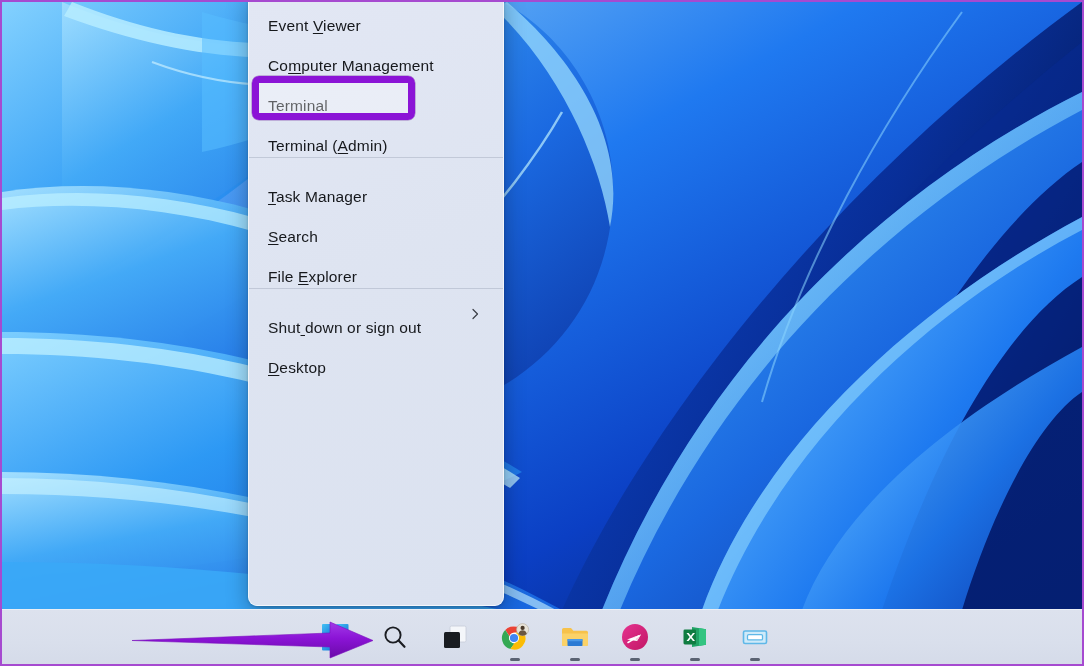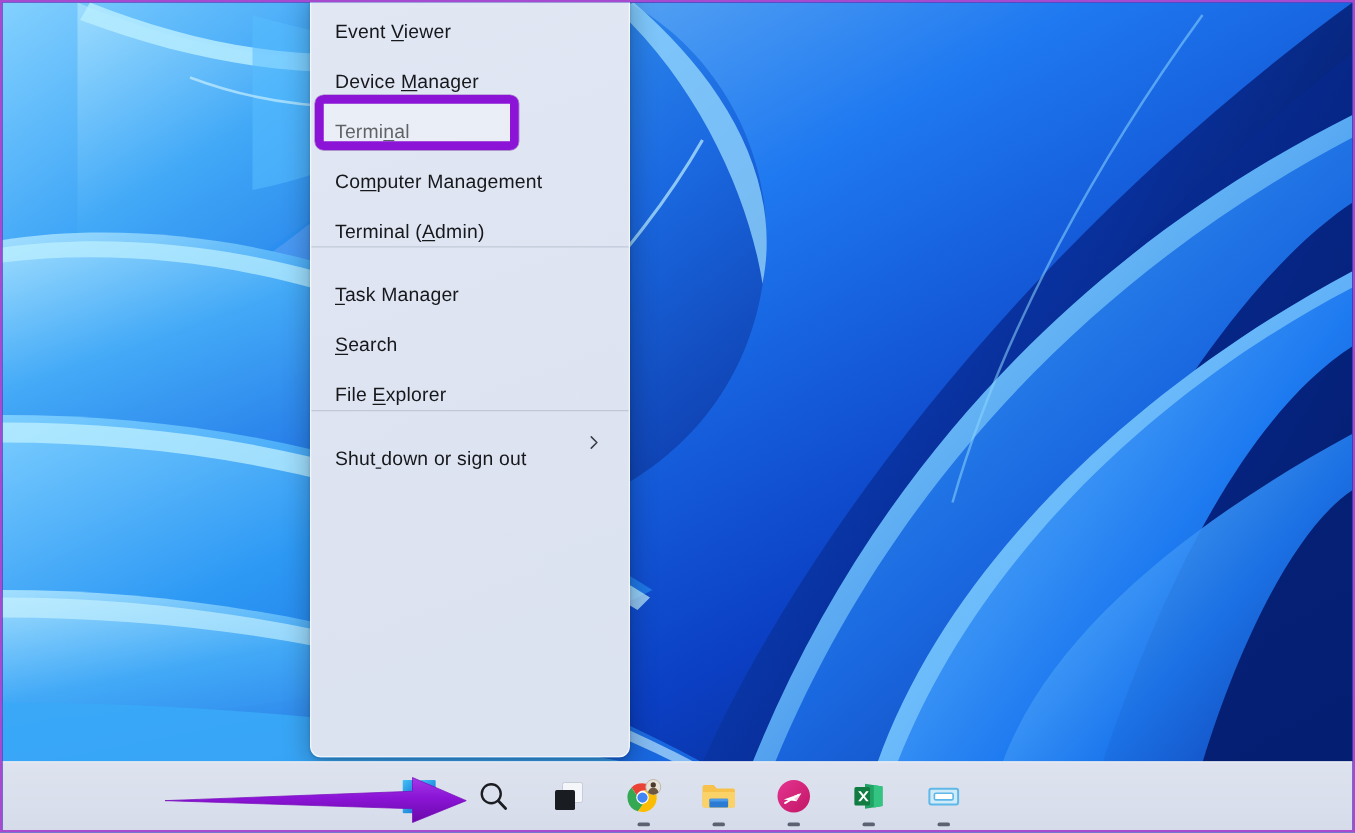--- a/index.html
+++ b/index.html
@@ -232,27 +232,24 @@
     </svg>
   </div>
 
   <div id="winx-menu">
 
     <div class="menu-section">
       <div class="menu-item">
         <span class="lbl">Event <u>V</u>iewer</span>
       </div>
       <div class="menu-item">
-        <span class="lbl">Device <u>M</u>anager</span>
+        <span class="lbl">Co<u>m</u>puter Management</span>
       </div>
       <div class="menu-item">
         <span class="lbl">Termi<u>n</u>al</span>
-      </div>
-      <div class="menu-item">
-        <span class="lbl">Co<u>m</u>puter Management</span>
       </div>
       <div class="menu-item">
         <span class="lbl">Terminal (<u>A</u>dmin)</span>
       </div>
     </div>
 
     <div class="menu-sep"></div>
 
     <div class="menu-section">
       <div class="menu-item">
@@ -269,20 +266,23 @@
     <div class="menu-sep"></div>
 
     <div class="menu-section">
       <div class="menu-item">
         <span class="lbl">Shut<u> </u>down or sign out</span>
         <span class="chevron" style="display: block;">
           <svg viewBox="0 0 12 12" xmlns="http://www.w3.org/2000/svg">
             <path d="M4 1.5 L8.5 6 L4 10.5" fill="none" stroke="currentColor" stroke-width="1.2" stroke-linecap="round" stroke-linejoin="round"></path>
           </svg>
         </span>
+      </div>
+      <div class="menu-item">
+        <span class="lbl"><u>D</u>esktop</span>
       </div>
     </div>
   </div>
 
   <div id="highlight-box" style="border-color: rgb(139, 20, 214);"></div>
 
   <div id="taskbar">
     <div id="tb-icons">
 
       <div class="tb-item" title="Start">

